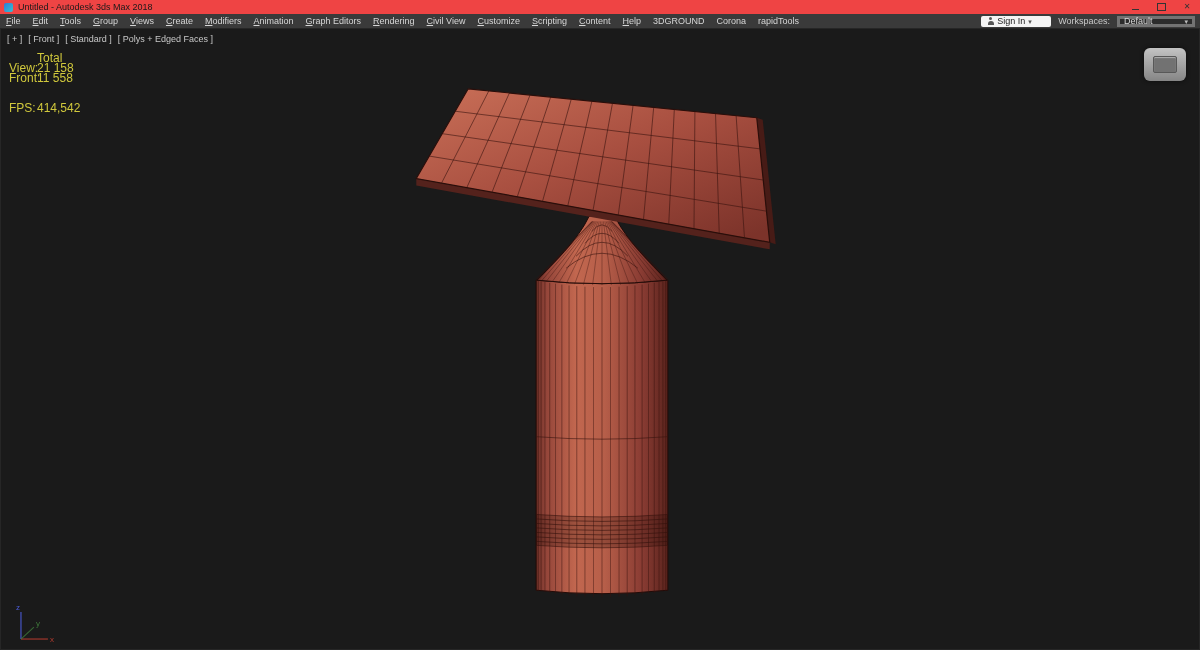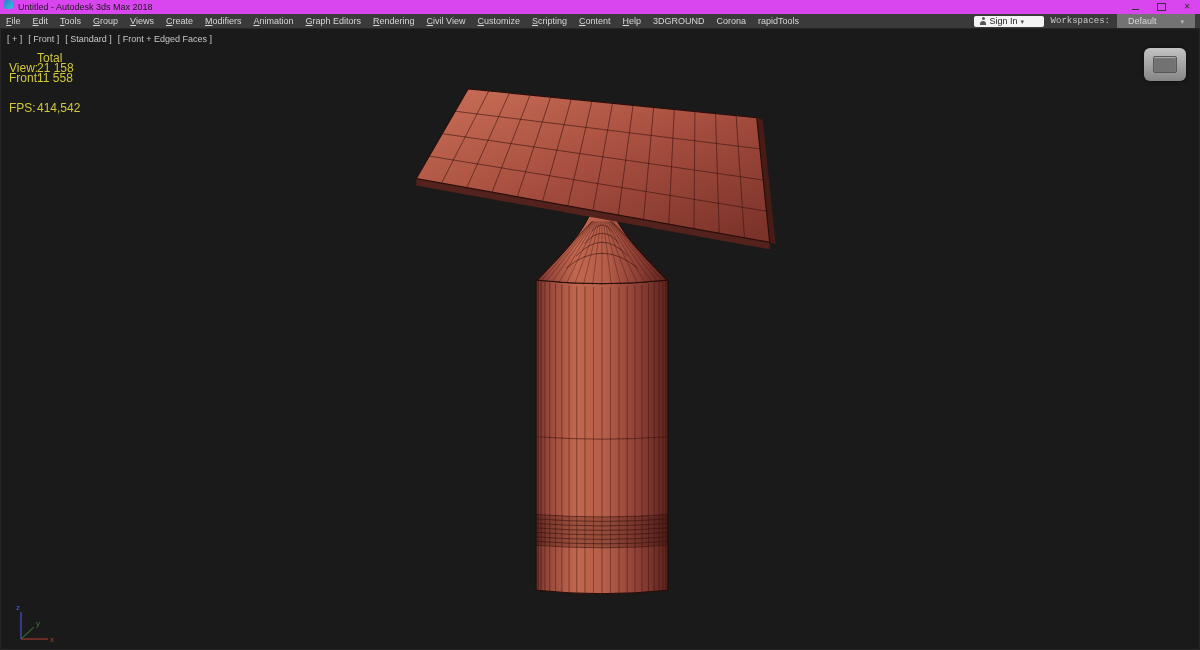--- a/index.html
+++ b/index.html
@@ -2,21 +2,21 @@
 <html><head>
 <meta charset="utf-8">
 <style>
   html,body{margin:0;padding:0;}
   body{
     width:1200px;height:650px;overflow:hidden;background:#101010;
     font-family:"Liberation Sans", sans-serif;position:relative;
   }
   
   .titlebar{
-    height:14px;background:#d946ef;display:flex;align-items:flex-start;
+    height:14px;background:#ef4444;display:flex;align-items:center;
     font-size:9px;color:#1a1a1a;position:relative;user-select:none;
   }
   .app-icon{width:9px;height:9px;margin:0 5px 0 4px;border-radius:2px;
     background:linear-gradient(135deg,#2e7bd8,#35c2cf);flex:0 0 auto;}
   .title{line-height:14px;white-space:nowrap;}
   .win-controls{margin-left:auto;display:flex;height:100%;}
   .win-btn{width:26px;display:flex;align-items:center;justify-content:center;color:#333;}
   .glyph-min{width:7px;height:0;border-bottom:1px solid #333;margin-top:5px;}
   .glyph-max{width:7px;height:6px;border:1px solid #333;}
   .glyph-close{font-size:8px;line-height:8px;color:#333;}
@@ -28,22 +28,22 @@
   .menus{display:flex;align-items:center;height:100%;}
   .menu-item{padding:0 6px;line-height:14px;white-space:nowrap;cursor:default;}
   .menu-item u{text-decoration:underline;text-underline-offset:1px;}
   .menubar-right{margin-left:auto;display:flex;align-items:center;gap:7px;padding-right:5px;}
   .signin{background:#f4f4f4;color:#222;border-radius:2px;height:11px;
     display:flex;align-items:center;gap:3px;padding:0 6px;min-width:58px;}
   .person-icon{width:7px;height:8px;position:relative;display:inline-block;}
   .person-icon::before{content:"";position:absolute;left:2px;top:0;width:3px;height:3px;border-radius:50%;background:#555;}
   .person-icon::after{content:"";position:absolute;left:0.5px;top:4px;width:6px;height:4px;border-radius:3px 3px 0 0;background:#555;}
   .caret{font-size:7px;color:#555;line-height:7px;}
-  .ws-label{color:#c9c9c9;font-family:Liberation Mono, monospace;}
-  .ws-select{background:#2c2c2c;border:7px solid #737373;color:#d6d6d6;height:11px;min-width:78px;
+  .ws-label{color:#c9c9c9;}
+  .ws-select{background:#2c2c2c;border:3px solid #737373;color:#d6d6d6;height:11px;min-width:78px;
     display:flex;align-items:center;justify-content:space-between;padding:0 4px;box-sizing:border-box;}
   .ws-select .caret{color:#bbb;}
   
   .viewport{
     position:absolute;top:28px;left:0;width:1200px;height:622px;
     background:#1a1a1a;border:1px solid #262626;box-sizing:border-box;
   }
   #model-svg{position:absolute;left:0;top:0;width:100%;height:100%;z-index:1;}
   .vp-label{position:absolute;left:6px;top:5px;font-size:9px;color:#c8c8c8;display:flex;gap:6px;z-index:2;white-space:nowrap;}
   .stats{position:absolute;left:8px;top:24px;font-size:12px;color:#d0c83c;line-height:10px;z-index:2;}
@@ -212,21 +212,21 @@
       <line x1="20" y1="612" x2="33" y2="600" stroke="#3f7a3a" stroke-width="1.1" opacity="0.8"></line>
       <text x="15" y="583" font-size="8" fill="#4b5bd6">z</text>
       <text x="49" y="615" font-size="8" fill="#b03a2e">x</text>
       <text x="35" y="599" font-size="8" fill="#3f7a3a">y</text>
     </svg>
 
   <div class="vp-label">
     <span>[ + ]</span>
     <span>[ Front ]</span>
     <span>[ Standard ]</span>
-    <span>[ Front + Edged Faces ]</span>
+    <span>[ Polys + Edged Faces ]</span>
   </div>
 
   <div class="stats">
     <div class="stat-row">
       <span class="stat-label"></span>
       <span class="stat-val">Total</span>
     </div>
     <div class="stat-row">
       <span class="stat-label">View:</span>
       <span class="stat-val">21 158</span>

